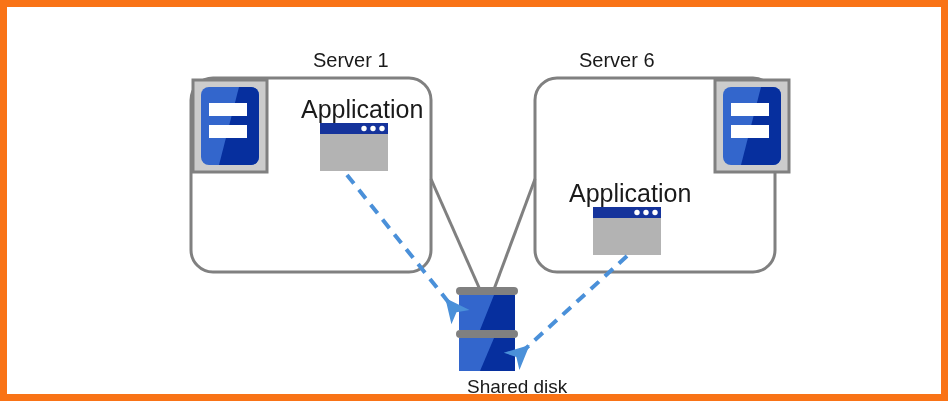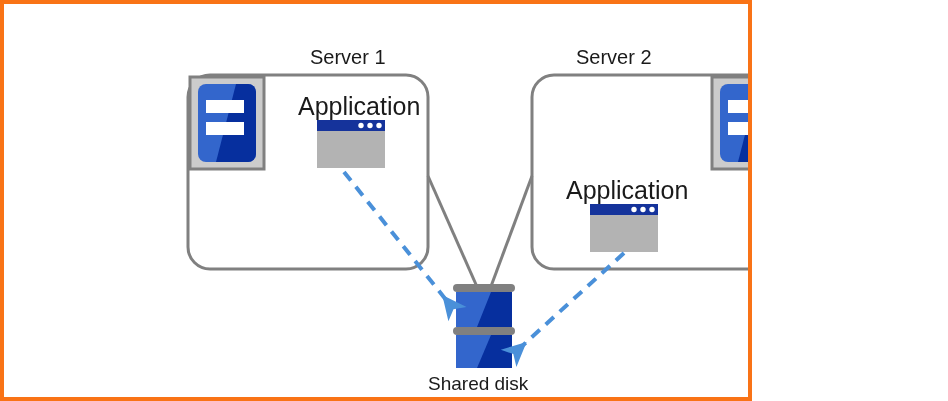--- a/index.html
+++ b/index.html
@@ -5,24 +5,24 @@
   html, body {
     margin: 0;
     padding: 0;
     background: #ffffff;
   }
   body {
     font-family: "Liberation Sans", sans-serif;
   }
   #canvas {
     position: relative;
-    width: 752px;
+    width: 948px;
     height: 401px;
     background: #ffffff;
-    border: 4px solid #f97316;
+    border: 7px solid #f97316;
     box-sizing: border-box;
     overflow: hidden;
   }
   #svg-layer {
     position: absolute;
     left: 0;
     top: 0;
     width: 948px;
     height: 401px;
   }
@@ -34,20 +34,21 @@
     user-select: none;
   }
   .label-server {
     font-size: 20px;
   }
   .label-app {
     font-size: 25px;
   }
   .label-disk {
     font-size: 19px;
+    margin-left: 36px;
   }
 </style>
 </head>
 <body>
 
 <div id="canvas">
 
   <svg id="svg-layer" viewBox="0 0 948 401" xmlns="http://www.w3.org/2000/svg">
     <defs>
 
@@ -146,21 +147,21 @@
       <path d="M 340 168 L 443 297" fill="none" stroke="#4a90d9" stroke-width="4" stroke-dasharray="11 8" marker-end="url(#arrowBlue)"></path>
     </g>
 
     <g>
       <path d="M 620 249 L 517 343" fill="none" stroke="#4a90d9" stroke-width="4" stroke-dasharray="11 8" marker-end="url(#arrowBlue)"></path>
     </g>
   </svg>
 
   <div class="label label-server" style="left:306px; top:42px;">Server 1</div>
 
-  <div class="label label-server" style="left:572px; top:42px;">Server 2</div>
+  <div class="label label-server" style="left:572px; top:42px;">Server 6</div>
 
   <div class="label label-app" style="left:294px; top:88px;">Application</div>
 
   <div class="label label-app" style="left:562px; top:172px;">Application</div>
 
   <div class="label label-disk" style="left:424px; top:369px;">Shared disk</div>
 
 </div>
 
 </body></html>

